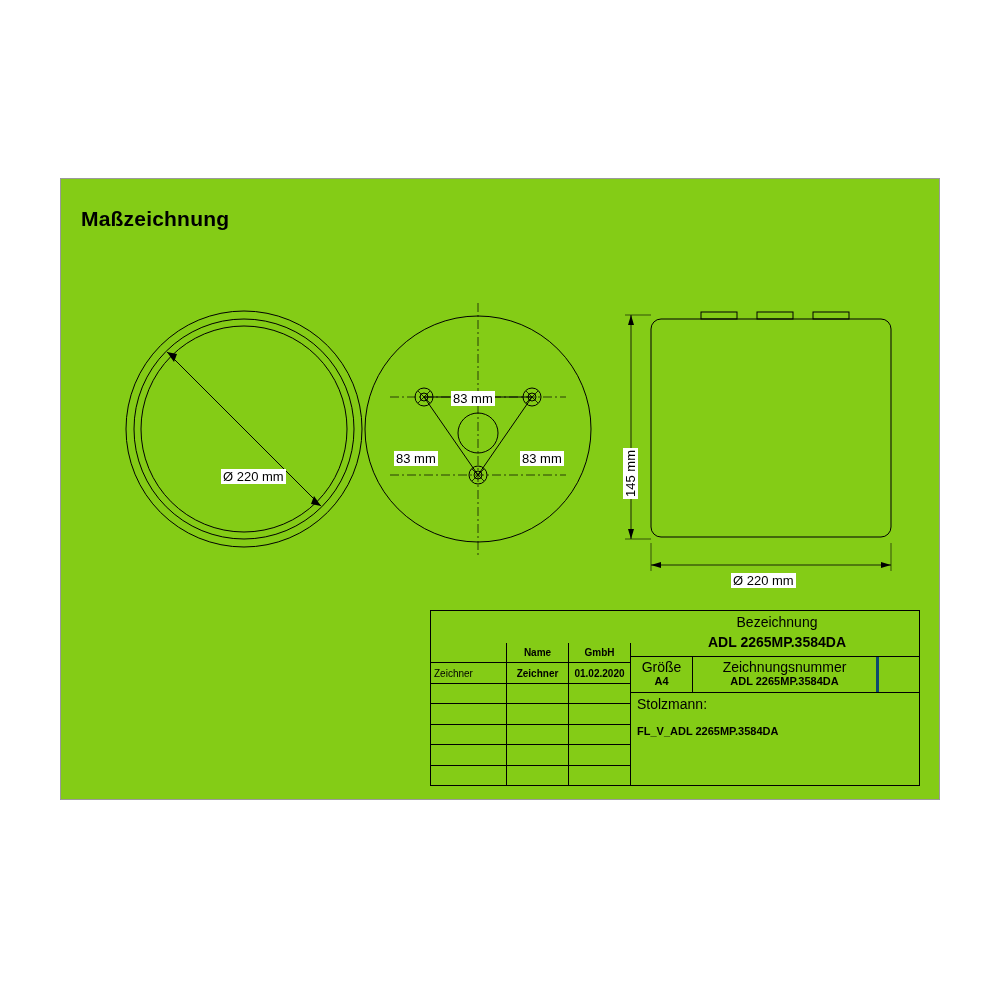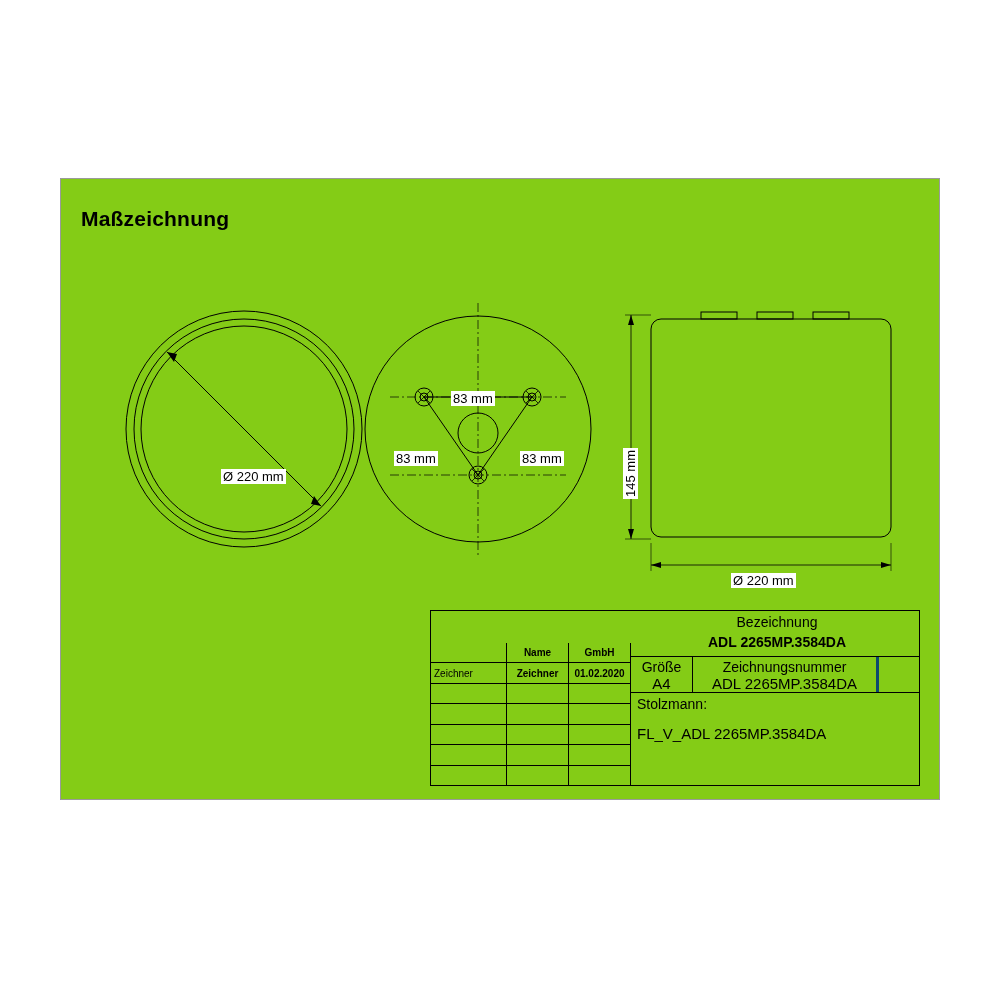--- a/index.html
+++ b/index.html
@@ -133,21 +133,21 @@
     text-align: center;
     padding-top: 2px;
   }
   #tb-blank { width: 40px; }
   #tb-dateiname {
     flex: 1;
     box-sizing: border-box;
     padding: 3px 6px;
   }
   .small { font-size: 14px; }
-  .val-b { font-size: 15px; font-weight: normal; }
+  .val-b { font-size: 11px; font-weight: bold; }
   svg { display: block; }
 </style>
 </head>
 <body>
 
 <div id="sheet">
 
   <div class="title-text">Maßzeichnung</div>
 
 

